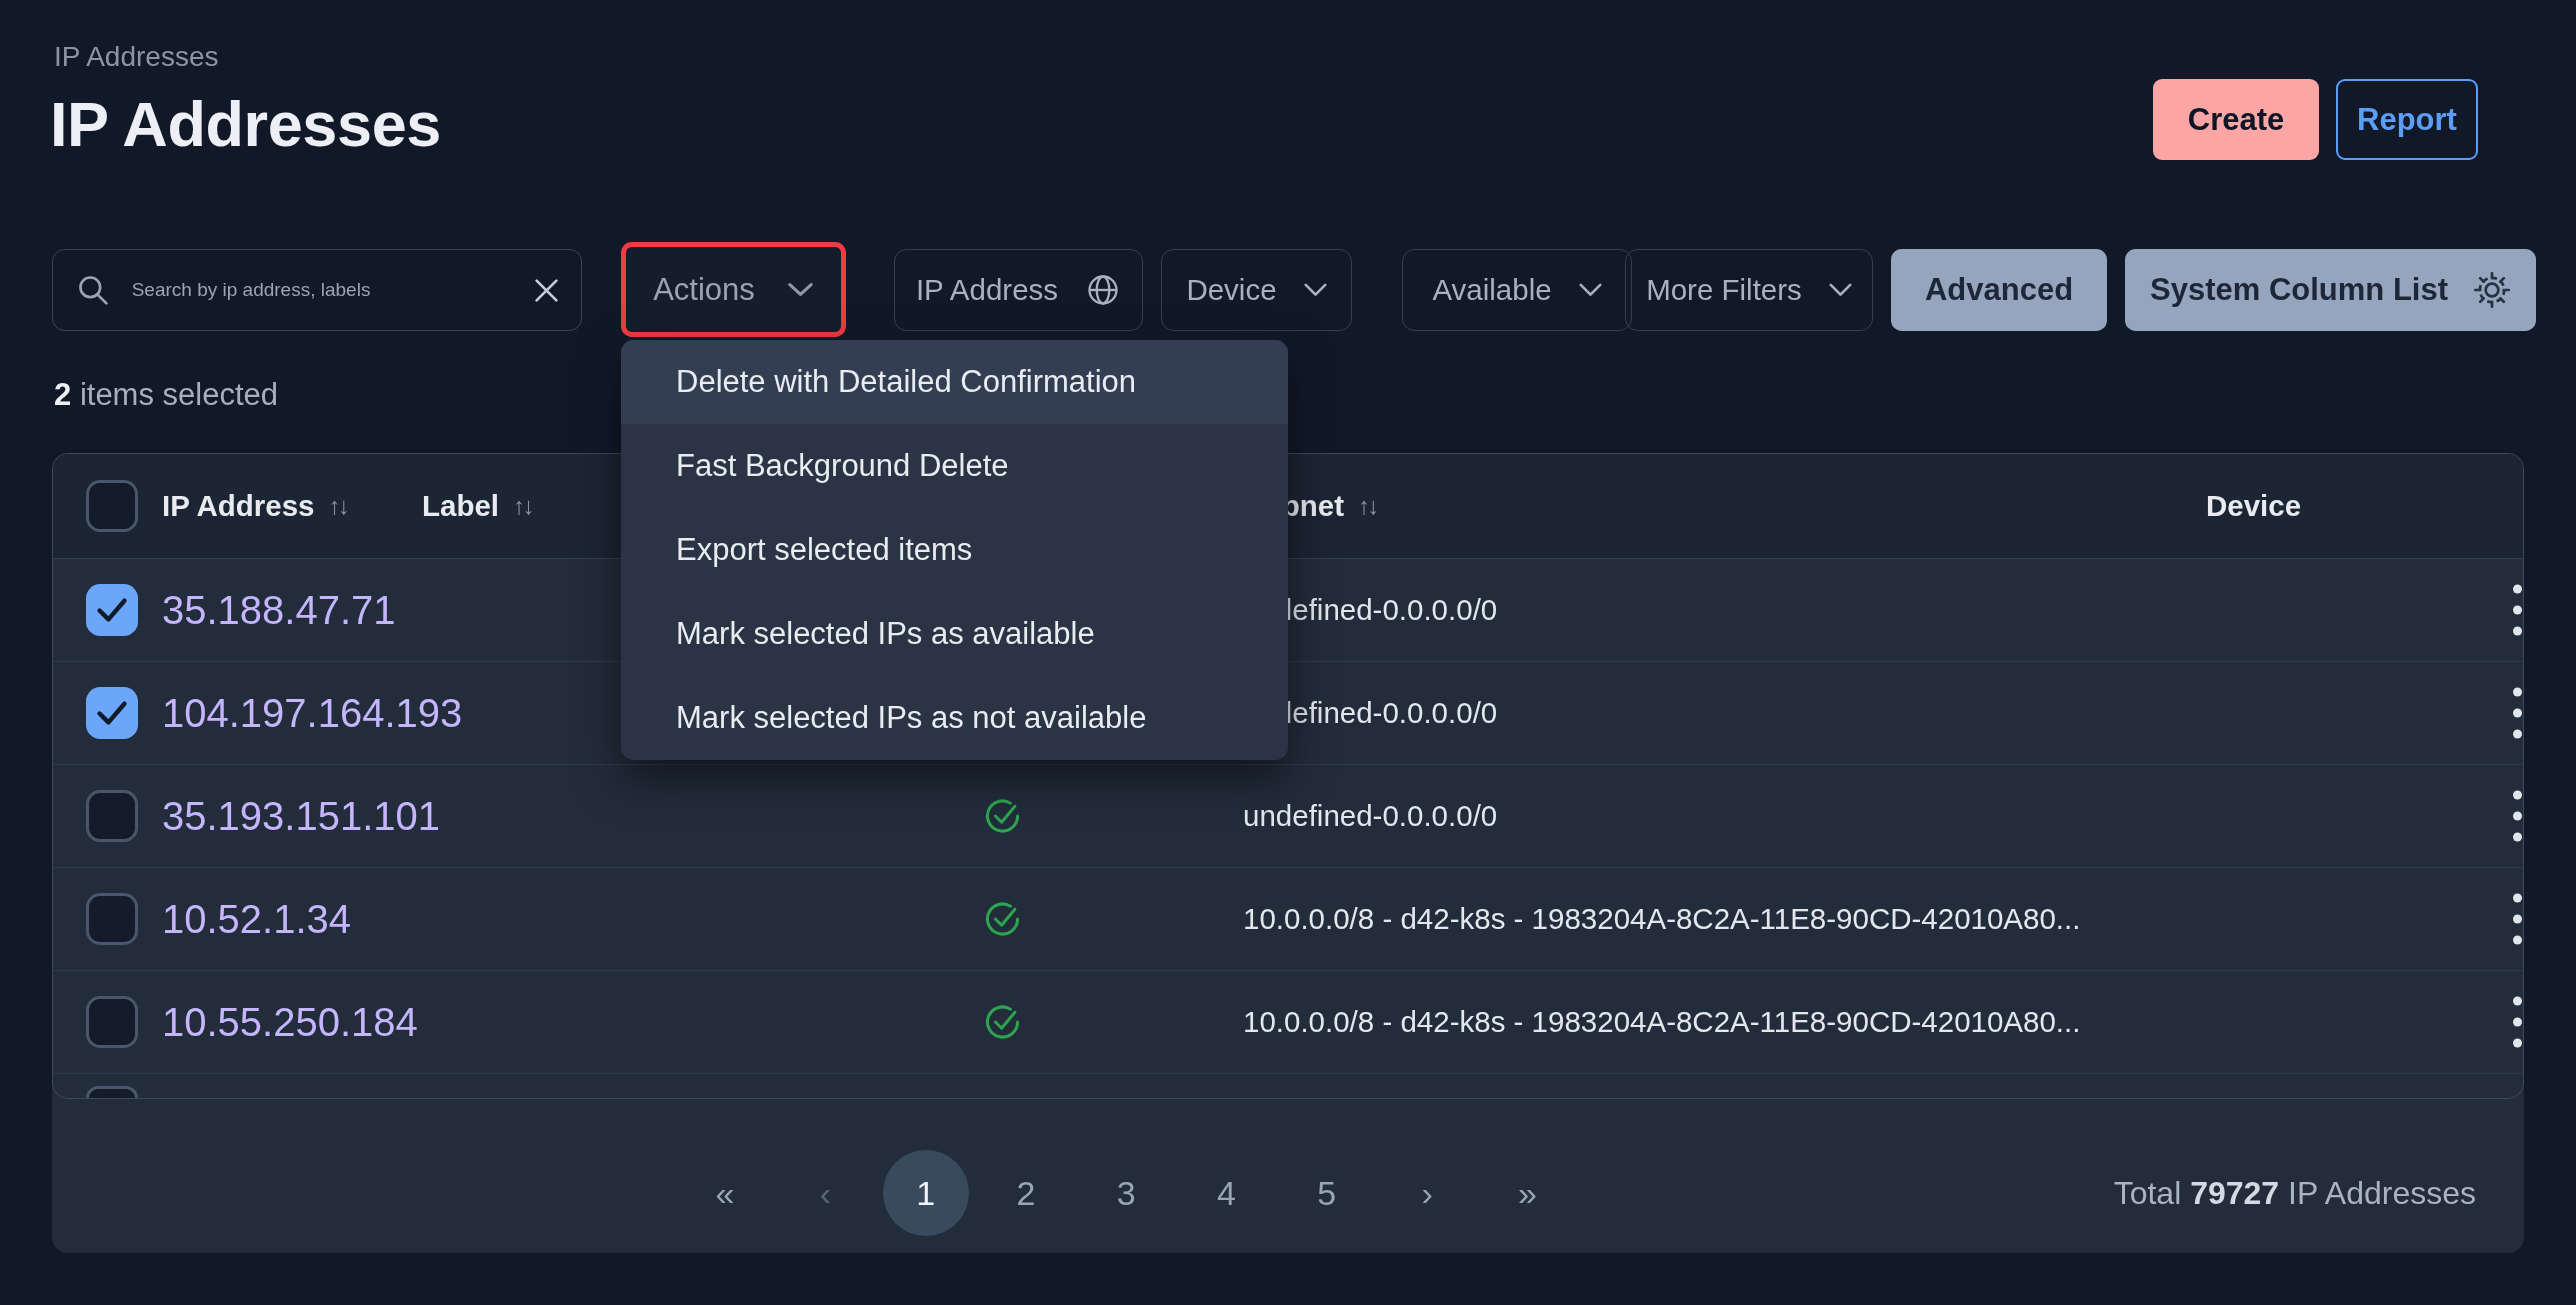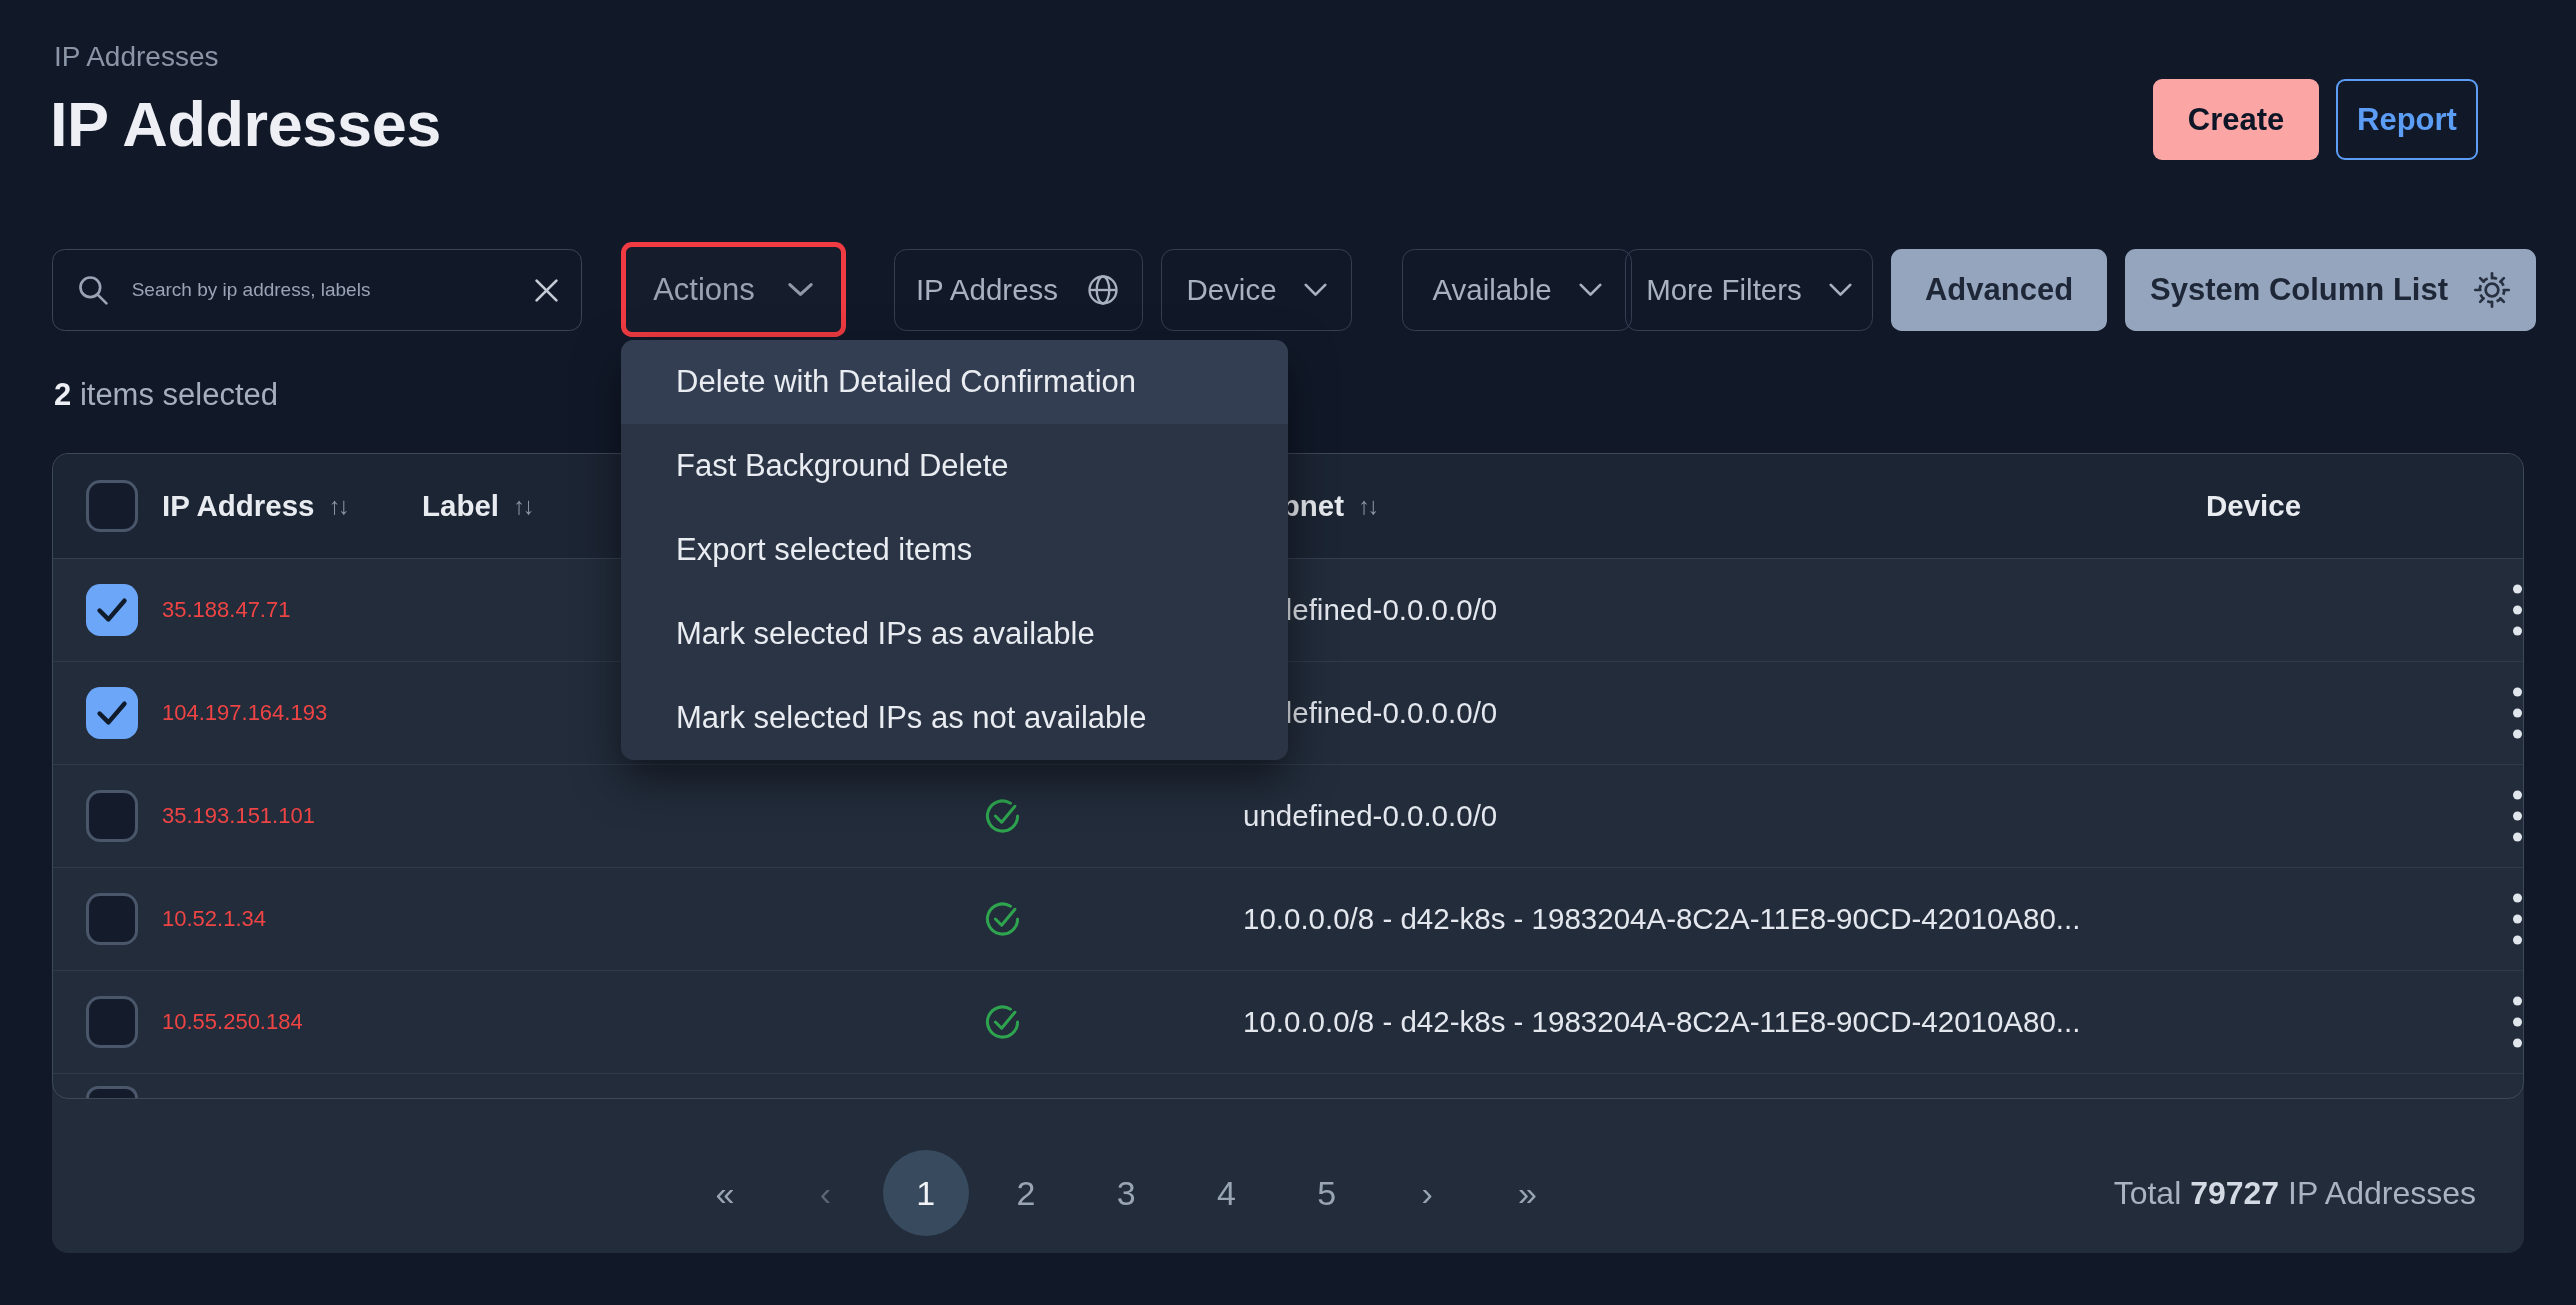--- a/index.html
+++ b/index.html
@@ -59,21 +59,21 @@
 
   .row{position:relative;height:102px;border-bottom:1.8px solid #2F3A4B;}
   .cb{position:absolute;left:33px;width:52px;height:52px;box-sizing:border-box;border-radius:14.3px;
       background:#141C2C;border:3.6px solid #4A5669;display:flex;align-items:center;justify-content:center;cursor:pointer;}
   .thead .cb{top:26px;}
   .row .cb{top:25px;}
   .cb svg{display:none;}
   .cb.checked{background:#6BA6F8;border:none;}
   .cb.checked svg{display:block;}
   .ip{position:absolute;left:109px;top:0;height:100%;display:flex;align-items:center;
-      font-size:22px;color:#ef4444;text-decoration:none;cursor:pointer;}
+      font-size:40px;color:#c4b5fd;text-decoration:none;cursor:pointer;}
   .avail{position:absolute;left:930px;top:50%;transform:translateY(-50%);display:inline-flex;}
   .subnet{position:absolute;left:1190px;top:0;height:100%;display:flex;align-items:center;
       font-size:29.5px;color:#E4E8EE;white-space:nowrap;}
   .kebab{position:absolute;left:2445px;top:50%;transform:translateY(-50%);width:39px;height:57px;
       display:flex;flex-direction:column;align-items:center;justify-content:center;gap:11.6px;cursor:pointer;}
   .kebab i{width:9px;height:9px;border-radius:50%;background:#E1E6EC;}
   .peek-cb{position:absolute;left:33px;bottom:0;width:52px;height:11.6px;box-sizing:border-box;
       border:3.6px solid #4A5669;border-bottom:none;border-radius:14.3px 14.3px 0 0;background:#141C2C;}
 
   

